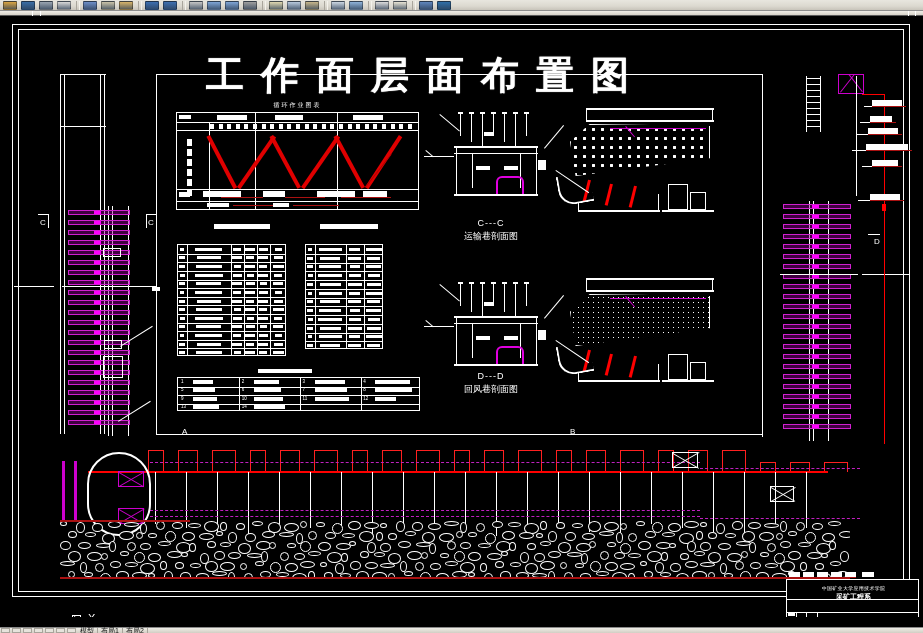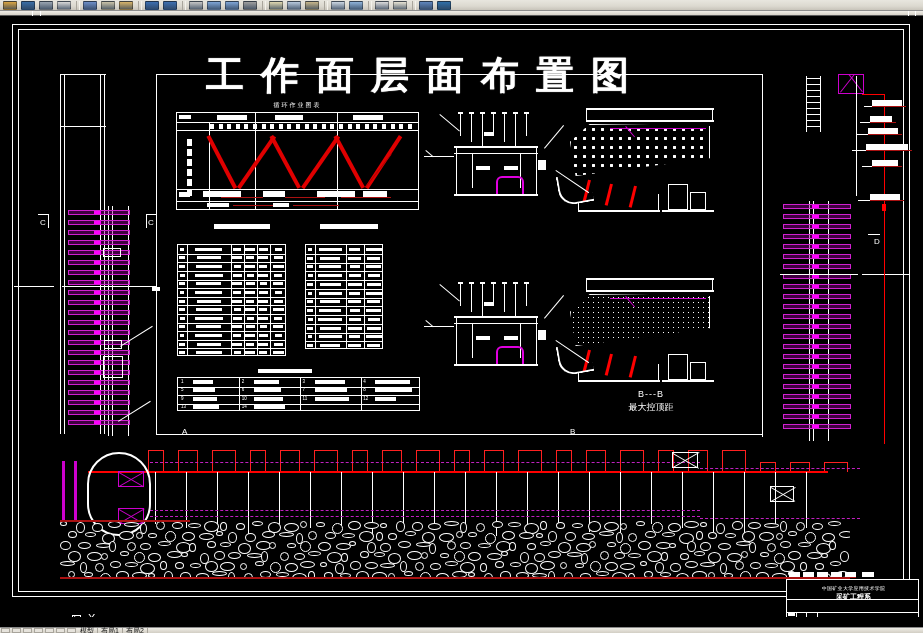--- a/index.html
+++ b/index.html
@@ -732,20 +732,24 @@
         <div class="cc-blk" style="left:476px; top:150px; width:14px; height:4px;"></div>
         <div class="cc-blk" style="left:504px; top:150px; width:14px; height:4px;"></div>
         <div class="cc-blk" style="left:484px; top:116px; width:10px; height:4px;"></div>
         <div style="position:absolute;left:496px;top:160px;width:28px;height:18px;border:2px solid #e000e0;border-bottom:none;border-radius:6px 6px 0 0;"></div>
         <div class="ln" style="left:440px; top:98px; width:26px; height:1px; transform:rotate(40deg); transform-origin:0 0;"></div>
         <div class="ln" style="left:544px; top:132px; width:30px; height:1px; transform:rotate(-50deg); transform-origin:0 0;"></div>
         <div class="ln" style="left:424px; top:140px; width:30px; height:1px;"></div>
         <div class="ln" style="left:426px; top:134px; width:10px; height:1px; transform:rotate(40deg); transform-origin:0 0;"></div>
         <div class="ln" style="left:538px; top:144px; width:8px; height:10px;"></div>
       </div>
+    <div class="sec-label" style="left:432px; top:202px; width:118px;">
+      <span class="code">C---C</span>
+      <span class="name">运输巷剖面图</span>
+    </div>
 
     <div id="sec-aa" style="position:absolute;left:0;top:0;width:923px;height:601px;pointer-events:none;">
         <div style="position:absolute;left:570px;top:108px;width:140px;height:52px;background:radial-gradient(circle, #ffffff 1.4px, transparent 1.6px) 0 0/9px 9px;border:1px solid #ffffff;clip-path: polygon(14% 0%, 100% 4%, 100% 66%, 4% 100%, 0% 34%);"></div>
         <div class="ln" style="left:586px; top:104px; width:128px; height:2px;"></div>
         <div class="ln" style="left:586px; top:92px; width:128px; height:2px;"></div>
         <div class="ln" style="left:586px; top:92px; width:1px; height:14px;"></div>
         <div class="ln" style="left:712px; top:92px; width:1px; height:14px;"></div>
         <div class="ln-m" style="left:610px; top:112px; width:96px; height:1px;"></div>
         <div class="ln-m" style="left:626px; top:110px; width:14px; height:1px; transform:rotate(50deg); transform-origin:0 0;"></div>
         <div class="ln-r" style="left:588px; top:164px; width:3px; height:22px; transform:rotate(14deg); transform-origin:50% 0;"></div>
@@ -786,20 +790,24 @@
         <div class="cc-blk" style="left:476px; top:320px; width:14px; height:4px;"></div>
         <div class="cc-blk" style="left:504px; top:320px; width:14px; height:4px;"></div>
         <div class="cc-blk" style="left:484px; top:286px; width:10px; height:4px;"></div>
         <div style="position:absolute;left:496px;top:330px;width:28px;height:18px;border:2px solid #e000e0;border-bottom:none;border-radius:6px 6px 0 0;"></div>
         <div class="ln" style="left:440px; top:268px; width:26px; height:1px; transform:rotate(40deg); transform-origin:0 0;"></div>
         <div class="ln" style="left:544px; top:302px; width:30px; height:1px; transform:rotate(-50deg); transform-origin:0 0;"></div>
         <div class="ln" style="left:424px; top:310px; width:30px; height:1px;"></div>
         <div class="ln" style="left:426px; top:304px; width:10px; height:1px; transform:rotate(40deg); transform-origin:0 0;"></div>
         <div class="ln" style="left:538px; top:314px; width:8px; height:10px;"></div>
       </div>
+    <div class="sec-label" style="left:432px; top:355px; width:118px;">
+      <span class="code">D---D</span>
+      <span class="name">回风巷剖面图</span>
+    </div>
 
     <div id="sec-bb" style="position:absolute;left:0;top:0;width:923px;height:601px;pointer-events:none;">
         <div style="position:absolute;left:570px;top:278px;width:140px;height:52px;background:radial-gradient(circle, #ffffff 0.8px, transparent 1px) 0 0/5px 5px;border:1px solid #ffffff;clip-path: polygon(14% 0%, 100% 4%, 100% 66%, 4% 100%, 0% 34%);"></div>
         <div class="ln" style="left:586px; top:274px; width:128px; height:2px;"></div>
         <div class="ln" style="left:586px; top:262px; width:128px; height:2px;"></div>
         <div class="ln" style="left:586px; top:262px; width:1px; height:14px;"></div>
         <div class="ln" style="left:712px; top:262px; width:1px; height:14px;"></div>
         <div class="ln-m" style="left:610px; top:282px; width:96px; height:1px;"></div>
         <div class="ln-m" style="left:626px; top:280px; width:14px; height:1px; transform:rotate(50deg); transform-origin:0 0;"></div>
         <div class="ln-r" style="left:588px; top:334px; width:3px; height:22px; transform:rotate(14deg); transform-origin:50% 0;"></div>
@@ -807,24 +815,20 @@
         <div class="ln-r" style="left:634px; top:340px; width:3px; height:22px; transform:rotate(14deg); transform-origin:50% 0;"></div>
         <div class="ln" style="left:578px; top:364px; width:82px; height:2px;"></div>
         <div class="ln" style="left:578px; top:356px; width:1px; height:10px;"></div>
         <div class="ln" style="left:658px; top:348px; width:1px; height:18px;"></div>
         <div class="bx" style="left:668px; top:338px; width:20px; height:26px;"></div>
         <div class="bx" style="left:690px; top:346px; width:16px; height:18px;"></div>
         <div class="ln" style="left:662px; top:364px; width:52px; height:2px;"></div>
         <div style="position:absolute;left:558px;top:328px;width:34px;height:30px;border:2px solid #ffffff;border-radius:0 0 0 16px;border-top:none;border-right:none;transform:rotate(-10deg);"></div>
         <div class="ln" style="left:556px; top:324px; width:40px; height:1px; transform:rotate(34deg); transform-origin:0 0;"></div>
       </div>
-    <div class="sec-label" style="left:586px; top:373px; width:130px;">
-      <span class="code">B---B</span>
-      <span class="name">最大控顶距</span>
-    </div>
 
     <div class="ln" style="left:156px; top:198px; width:1px; height:8px;"></div>
     <div class="ln" style="left:152px; top:271px; width:8px; height:4px;"></div>
     <div class="ln" style="left:156px; top:58px; width:1px; height:360px;"></div>
     <div class="ln" style="left:156px; top:58px; width:606px; height:1px;"></div>
     <div class="ln" style="left:762px; top:58px; width:1px; height:363px;"></div>
     <div class="ln" style="left:156px; top:418px; width:606px; height:1px;"></div>
 
     <div>
 

